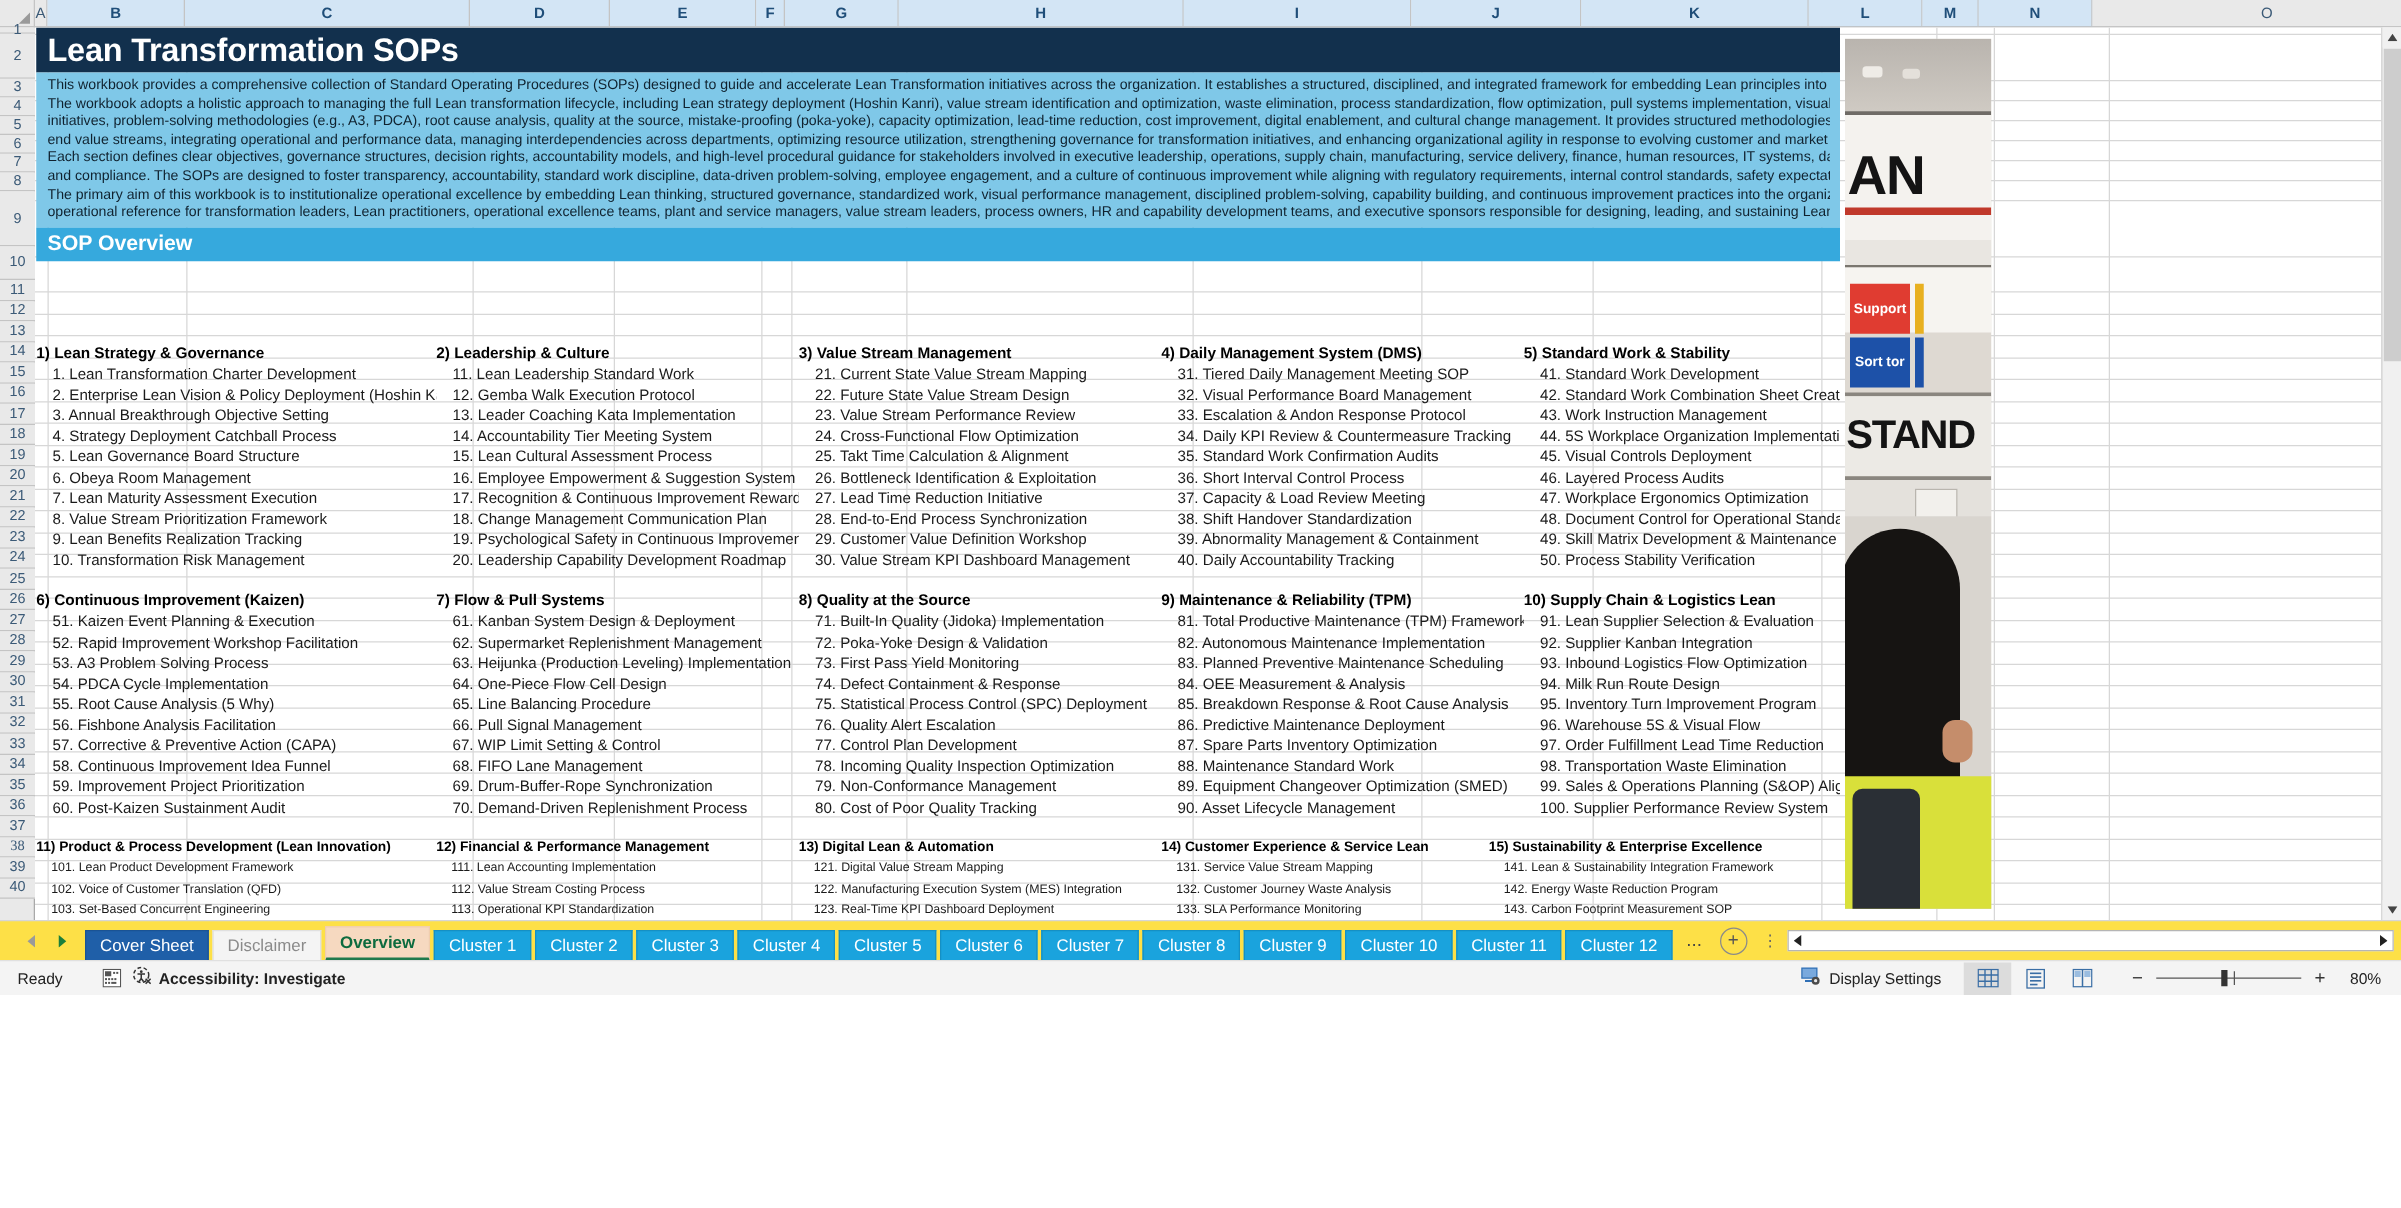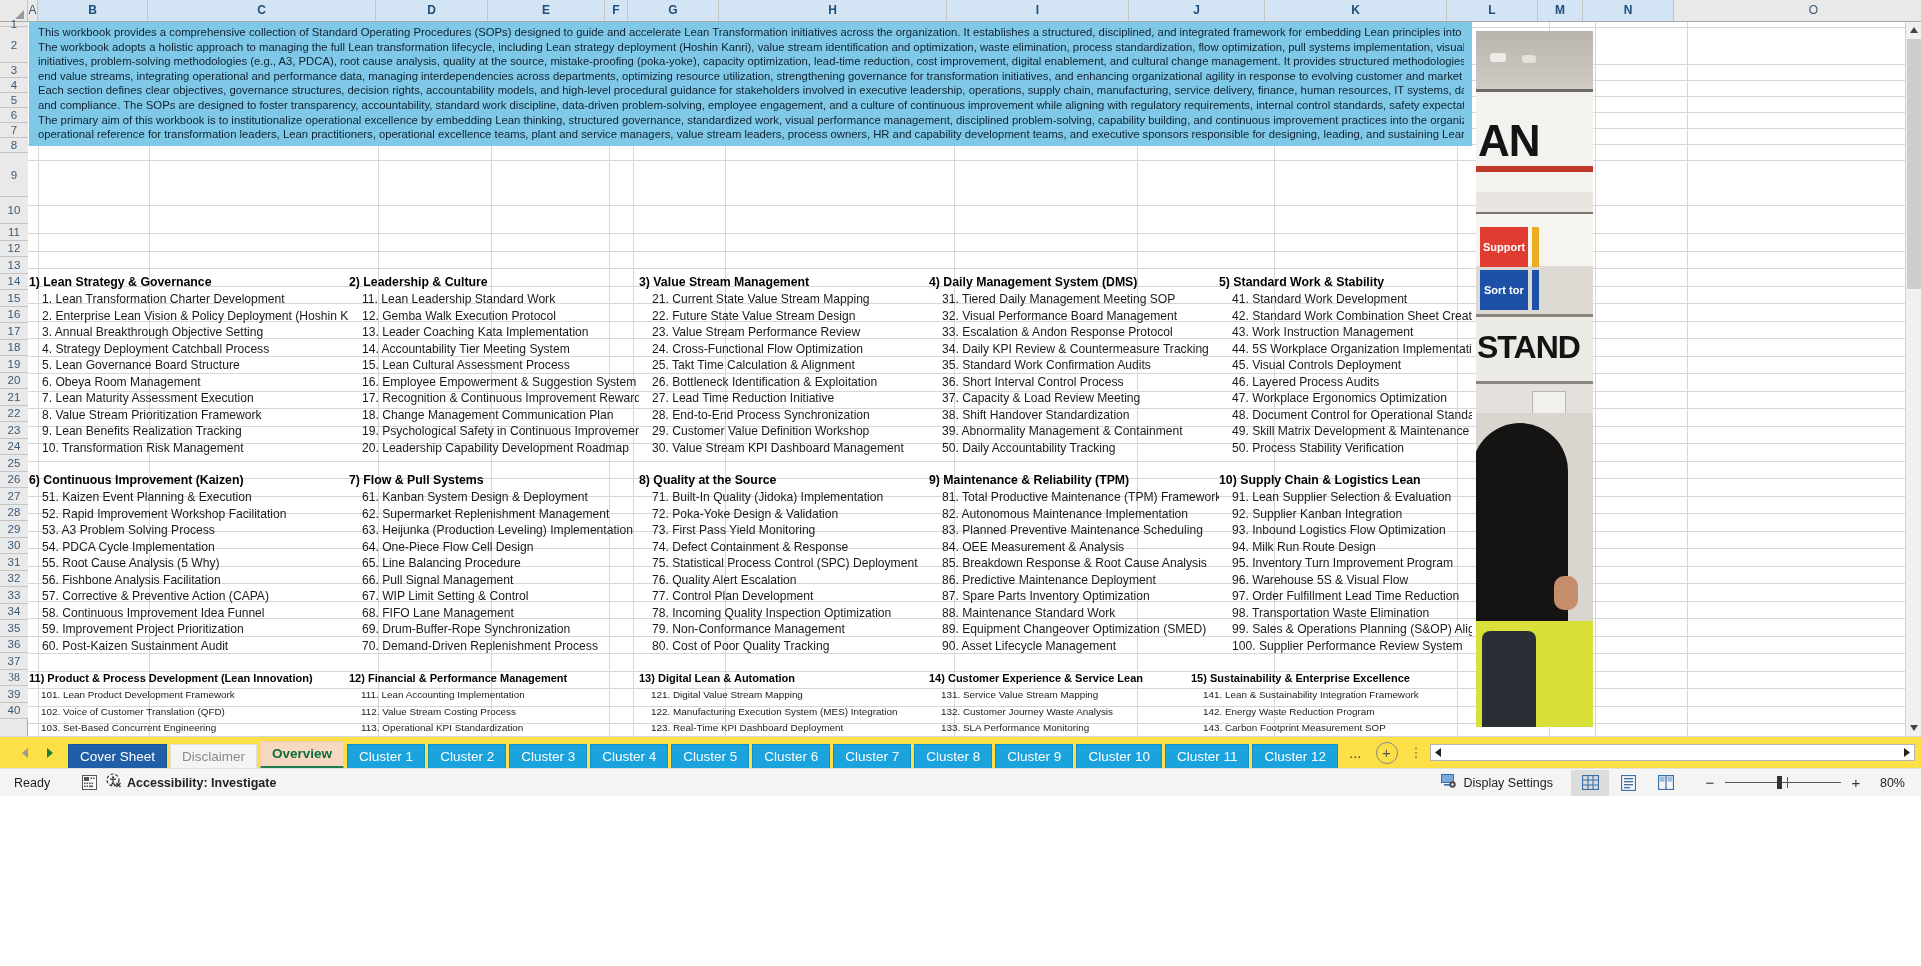--- a/index.html
+++ b/index.html
@@ -291,30 +291,32 @@
         <div class="gv" style="left: 926px;"></div>
         <div class="gv" style="left: 1109px;"></div>
         <div class="gv" style="left: 1246px;"></div>
         <div class="gv" style="left: 1429px;"></div>
         <div class="gv" style="left: 1521px;"></div>
         <div class="gv" style="left: 1567px;"></div>
         <div class="gv" style="left: 1659px;"></div>
       </div>
 
     <div class="content-block">
+      <div class="title-band">Lean Transformation SOPs</div>
       <div class="intro-band" id="intro-holder">
           <p>This workbook provides a comprehensive collection of Standard Operating Procedures (SOPs) designed to guide and accelerate Lean Transformation initiatives across the organization. It establishes a structured, disciplined, and integrated framework for embedding Lean principles into strategy execution, operational excellence, value delivery,</p>
           <p>The workbook adopts a holistic approach to managing the full Lean transformation lifecycle, including Lean strategy deployment (Hoshin Kanri), value stream identification and optimization, waste elimination, process standardization, flow optimization, pull systems implementation, visual management, daily performance management, Kaizen</p>
           <p>initiatives, problem-solving methodologies (e.g., A3, PDCA), root cause analysis, quality at the source, mistake-proofing (poka-yoke), capacity optimization, lead-time reduction, cost improvement, digital enablement, and cultural change management. It provides structured methodologies for aligning cross-functional teams, improving end-to-</p>
           <p>end value streams, integrating operational and performance data, managing interdependencies across departments, optimizing resource utilization, strengthening governance for transformation initiatives, and enhancing organizational agility in response to evolving customer and market demands.</p>
           <p>Each section defines clear objectives, governance structures, decision rights, accountability models, and high-level procedural guidance for stakeholders involved in executive leadership, operations, supply chain, manufacturing, service delivery, finance, human resources, IT systems, data and analytics, quality management, risk management,</p>
           <p>and compliance. The SOPs are designed to foster transparency, accountability, standard work discipline, data-driven problem-solving, employee engagement, and a culture of continuous improvement while aligning with regulatory requirements, internal control standards, safety expectations, and long-term value creation principles.</p>
           <p>The primary aim of this workbook is to institutionalize operational excellence by embedding Lean thinking, structured governance, standardized work, visual performance management, disciplined problem-solving, capability building, and continuous improvement practices into the organization's operating model. It serves as a strategic and</p>
           <p>operational reference for transformation leaders, Lean practitioners, operational excellence teams, plant and service managers, value stream leaders, process owners, HR and capability development teams, and executive sponsors responsible for designing, leading, and sustaining Lean Transformation to drive efficiency, quality, agility, cost</p>
         </div>
+      <div class="section-band">SOP Overview</div>
     </div>
 
     <div class="sop-area" id="sop-area">
         <div style="position: absolute; left: 0px; top: 252px; width: 320px;">
           <div class="sop-head">1) Lean Strategy &amp; Governance</div>
           <div class="sop-item">1. Lean Transformation Charter Development</div>
           <div class="sop-item">2. Enterprise Lean Vision &amp; Policy Deployment (Hoshin Kanri)</div>
           <div class="sop-item">3. Annual Breakthrough Objective Setting</div>
           <div class="sop-item">4. Strategy Deployment Catchball Process</div>
           <div class="sop-item">5. Lean Governance Board Structure</div>
@@ -354,21 +356,21 @@
           <div class="sop-head">4) Daily Management System (DMS)</div>
           <div class="sop-item">31. Tiered Daily Management Meeting SOP</div>
           <div class="sop-item">32. Visual Performance Board Management</div>
           <div class="sop-item">33. Escalation &amp; Andon Response Protocol</div>
           <div class="sop-item">34. Daily KPI Review &amp; Countermeasure Tracking</div>
           <div class="sop-item">35. Standard Work Confirmation Audits</div>
           <div class="sop-item">36. Short Interval Control Process</div>
           <div class="sop-item">37. Capacity &amp; Load Review Meeting</div>
           <div class="sop-item">38. Shift Handover Standardization</div>
           <div class="sop-item">39. Abnormality Management &amp; Containment</div>
-          <div class="sop-item">50. Daily Accountability Tracking</div>
+          <div class="sop-item">40. Daily Accountability Tracking</div>
         </div>
         <div style="position: absolute; left: 1190px; top: 252px; width: 253px;">
           <div class="sop-head">5) Standard Work &amp; Stability</div>
           <div class="sop-item">41. Standard Work Development</div>
           <div class="sop-item">42. Standard Work Combination Sheet Creation</div>
           <div class="sop-item">43. Work Instruction Management</div>
           <div class="sop-item">44. 5S Workplace Organization Implementation</div>
           <div class="sop-item">45. Visual Controls Deployment</div>
           <div class="sop-item">46. Layered Process Audits</div>
           <div class="sop-item">47. Workplace Ergonomics Optimization</div>

